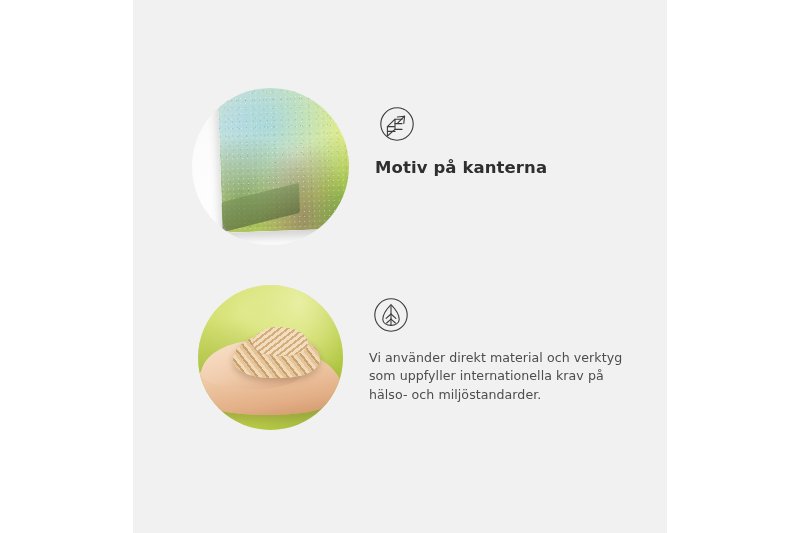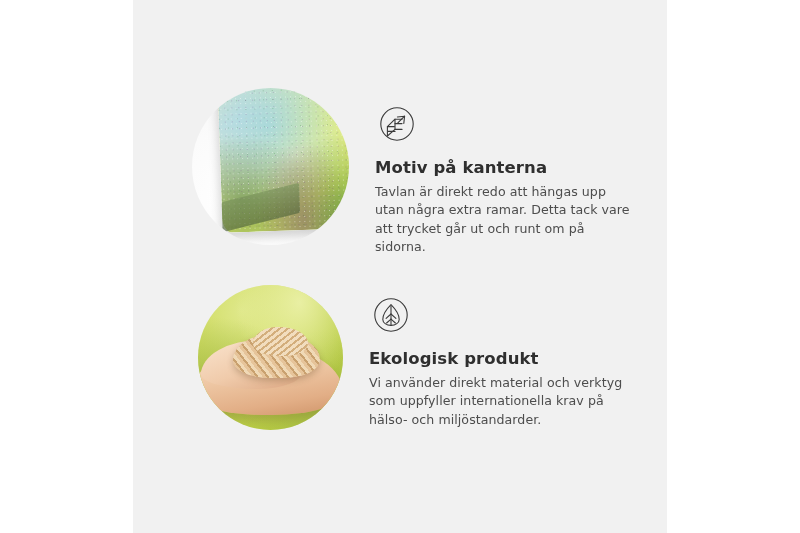--- a/index.html
+++ b/index.html
@@ -211,21 +211,20 @@
             <path d="M20.0 17.2 L27.0 17.2"></path>
             <path d="M20.0 21.6 L27.0 21.6"></path>
             <path d="M20.0 27.4 L27.0 27.4"></path>
             <path d="M12.4 24.6 L19.4 24.6"></path>
             <path d="M13.2 29.4 L20.0 29.4"></path>
             <path d="M22.4 15.0 L29.6 14.2 L28.8 21.4"></path>
             <path d="M29.6 14.2 L22.6 21.2"></path>
           </svg>
         </div>
         <h3 class="feature-title">Motiv på kanterna</h3>
-        <p class="feature-body">Tavlan är direkt redo att hängas upp utan några extra ramar. Detta tack vare att trycket går ut och runt om på sidorna.</p>
       </div>
     </div>
 
     <div class="feature feature-2">
 
       <div class="media media-2">
         <div class="photo-hands">
           <div class="grass-blur"></div>
           <div class="hand"></div>
           <div class="hand-2"></div>
@@ -239,19 +238,18 @@
           <svg width="44" height="44" viewBox="0 0 44 44" fill="none" stroke="#3a3a3a" stroke-width="1.1" stroke-linecap="round" stroke-linejoin="round">
             <circle cx="22" cy="22" r="16.2"></circle>
             <path d="M22 11.6 C27.6 17.2 30.2 22.6 30.2 26.4 C30.2 29.6 26.6 32.4 22 32.4 C17.4 32.4 13.8 29.6 13.8 26.4 C13.8 22.6 16.4 17.2 22 11.6 Z"></path>
             <path d="M22 13.4 L22 32.4"></path>
             <path d="M22 21.0 L17.1 25.4"></path>
             <path d="M22 21.0 L26.9 25.4"></path>
             <path d="M22 26.2 L17.6 30.0"></path>
             <path d="M22 26.2 L26.4 30.0"></path>
           </svg>
         </div>
-        <h3 class="feature-title">Ekologisk produkt</h3>
         <p class="feature-body">Vi använder direkt material och verktyg som uppfyller internationella krav på hälso- och miljöstandarder.</p>
       </div>
     </div>
 
   </div>
 </div>
 
 </body></html>

